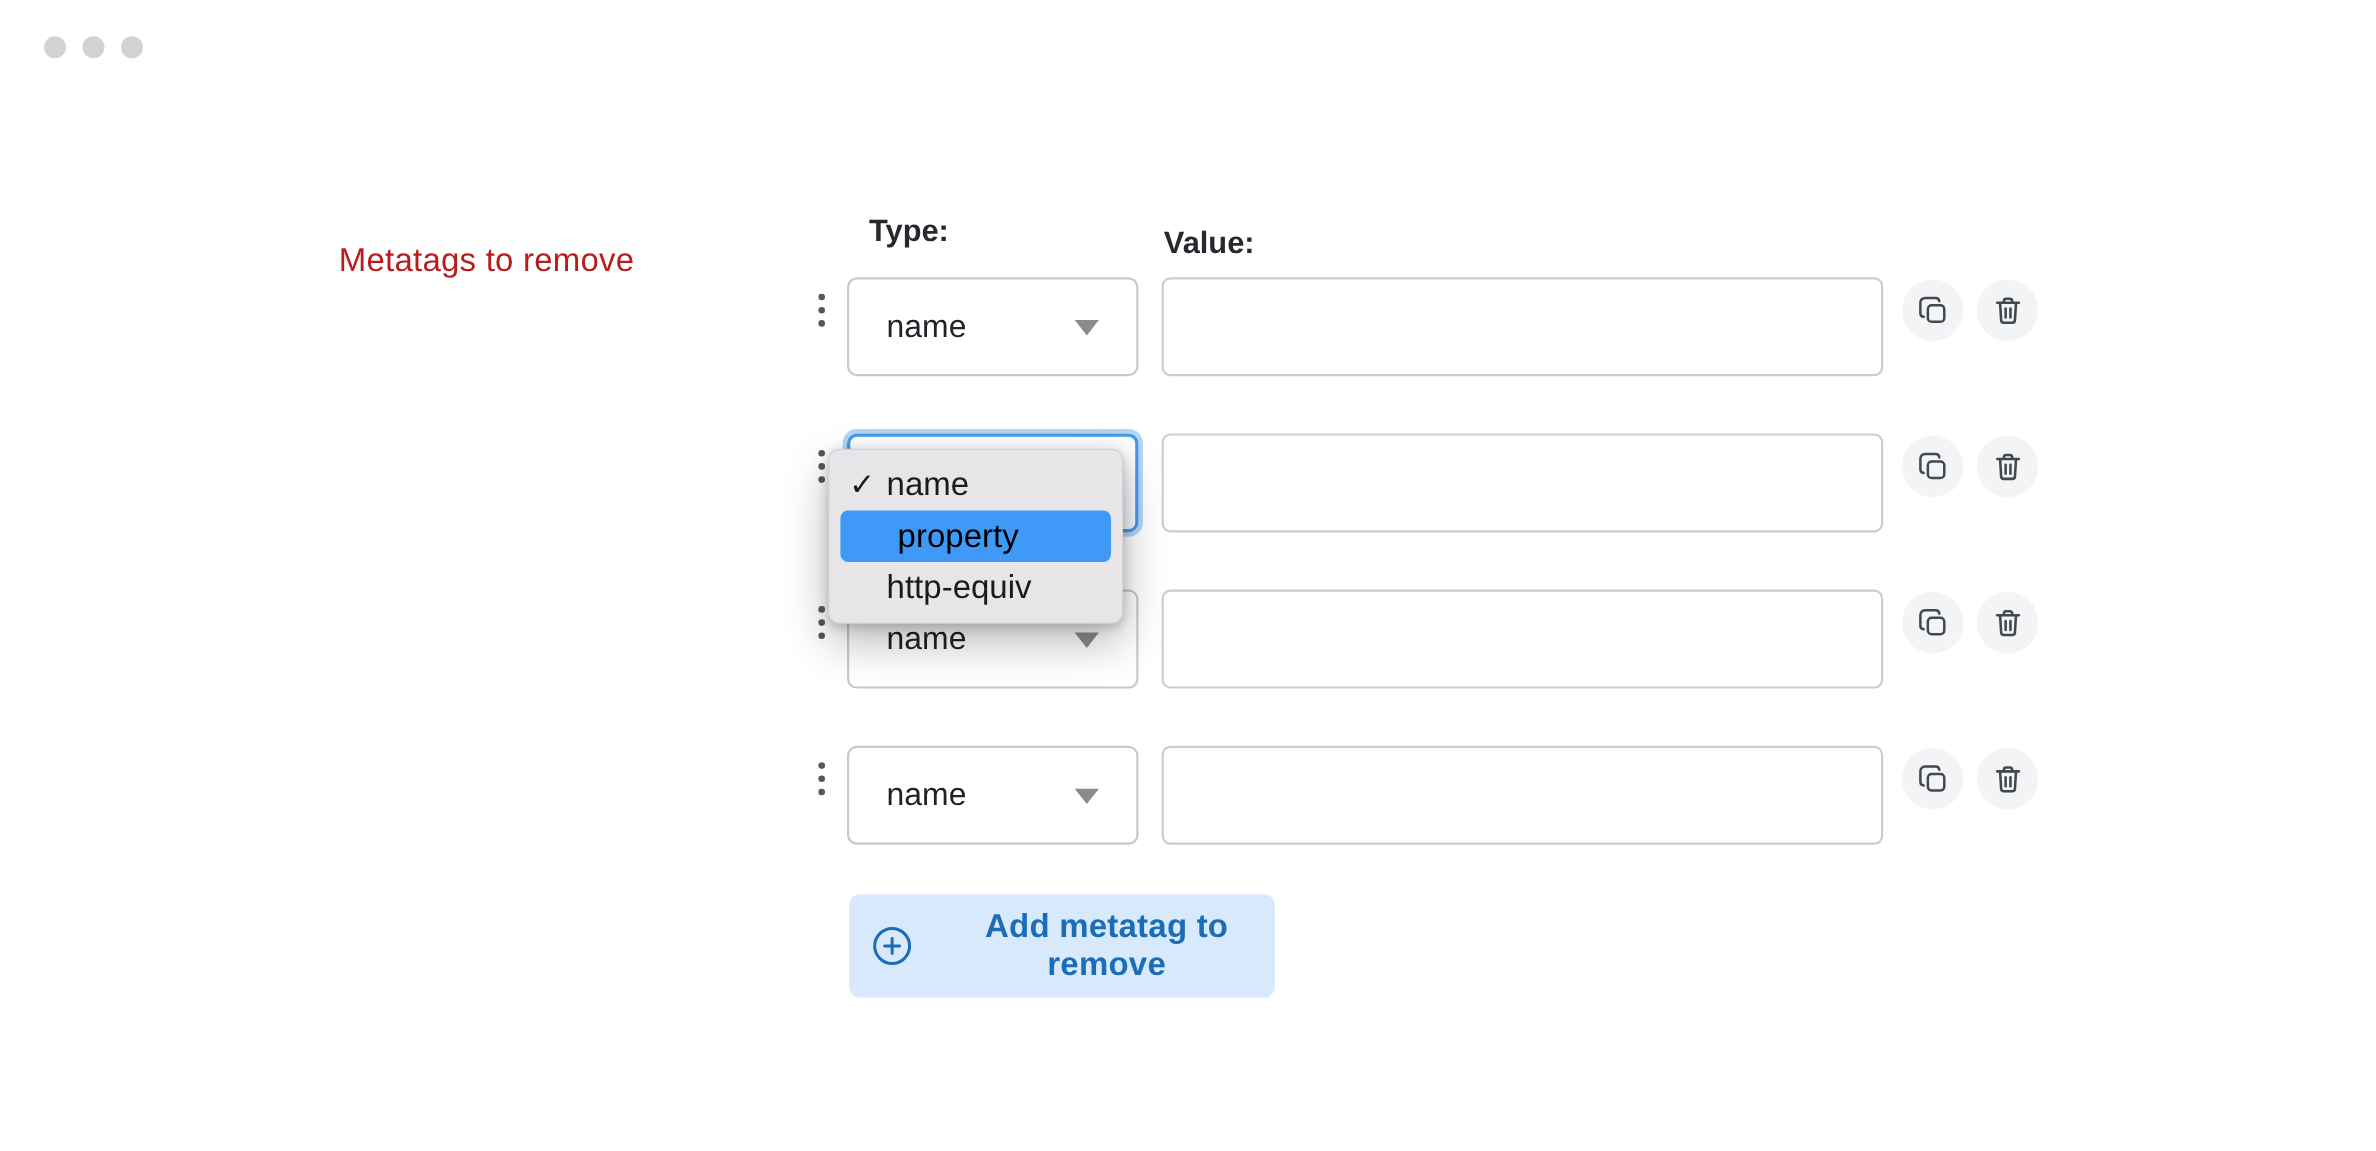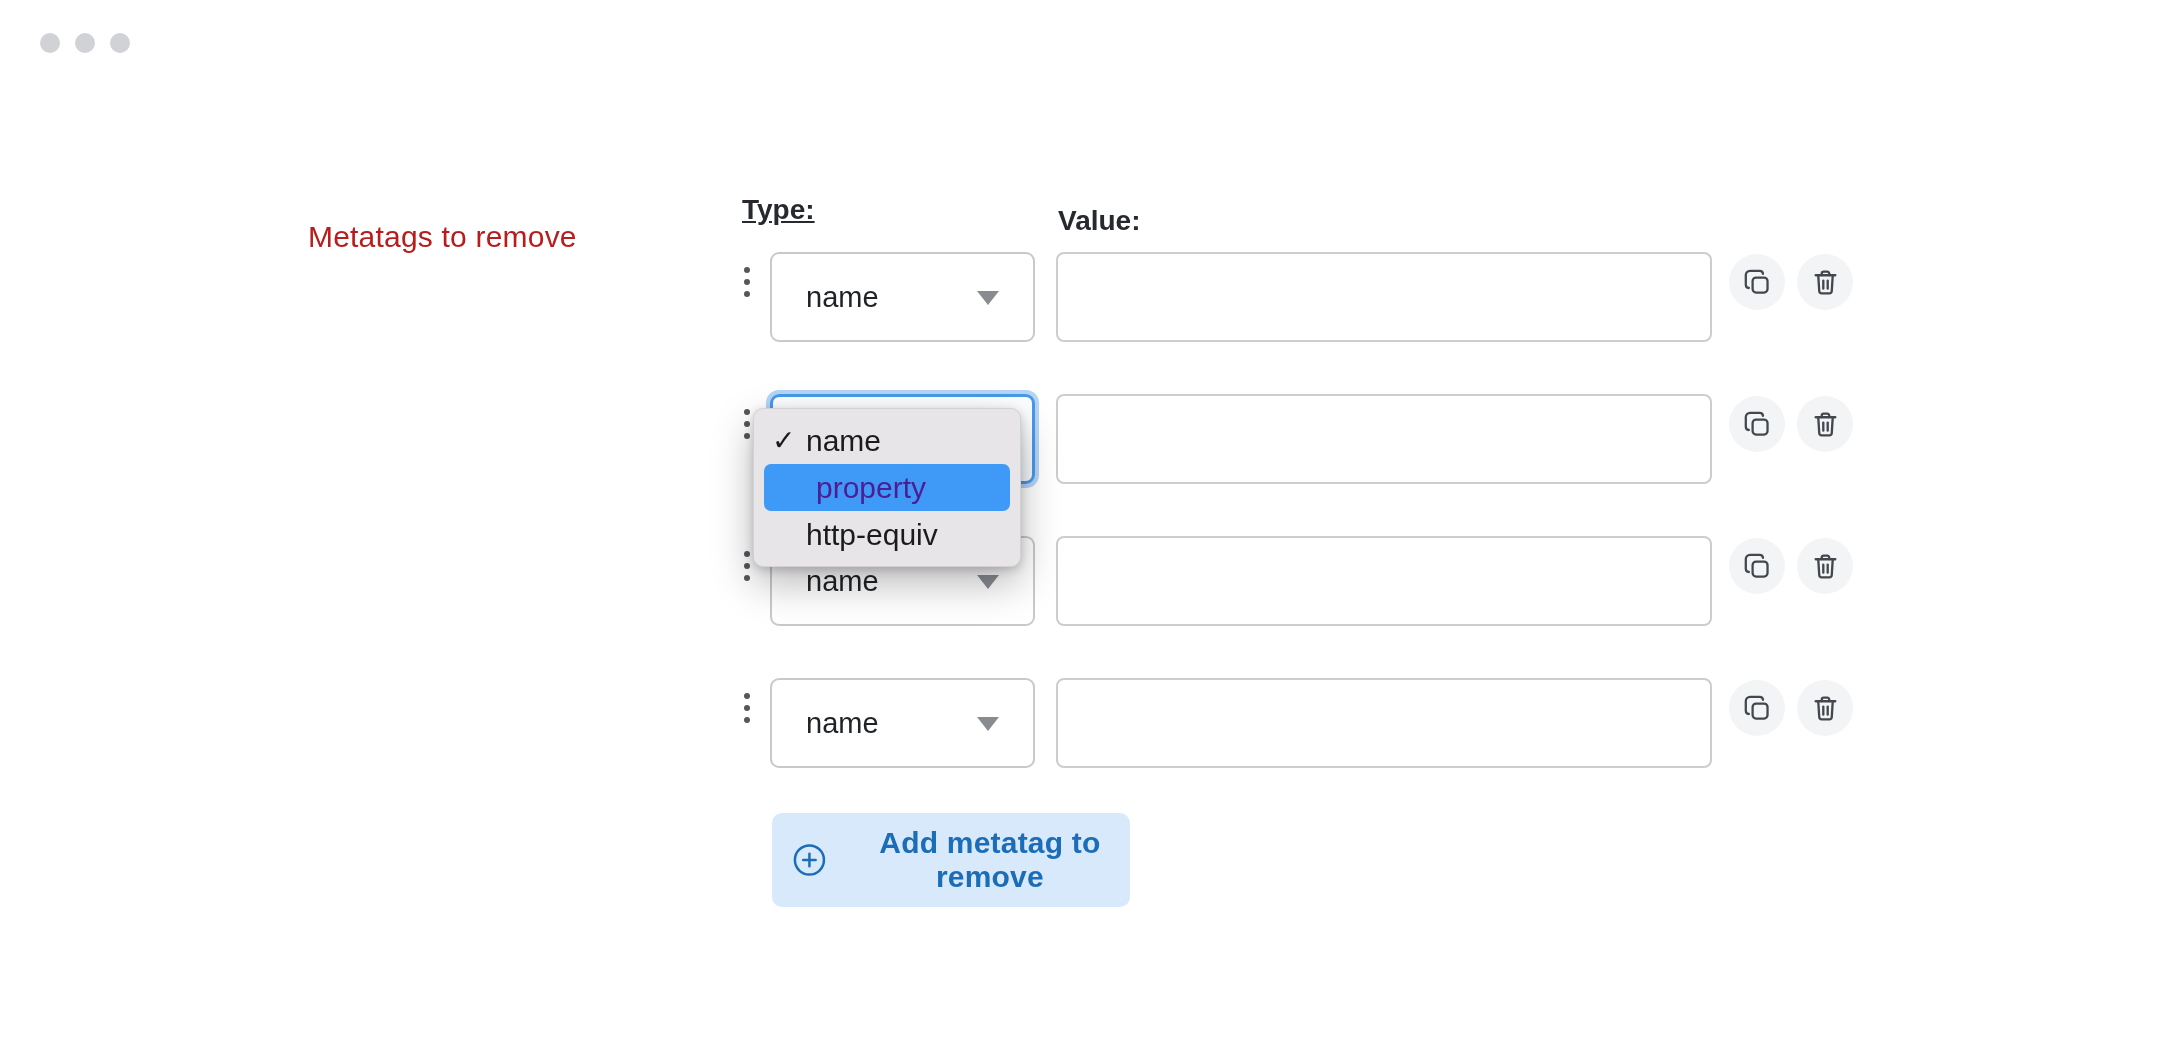--- a/index.html
+++ b/index.html
@@ -24,21 +24,21 @@
   .section-title {
     position: absolute; left: 308px; top: 220px;
     font-size: 30px; color: #b91c1c; letter-spacing: 0.2px;
   }
 
   
   .col-header {
     position: absolute; top: 194px;
     font-size: 28px; font-weight: 700; color: #26292e;
   }
-  .col-header.type { left: 742px; text-decoration: underline; }
+  .col-header.type { left: 790px; }
   .col-header.value { left: 1058px; margin-top: 11px; }
 
   
   .mrow { position: absolute; left: 0; width: 2160px; height: 90px; }
   .mrow.r1 { top: 252px; } .mrow.r2 { top: 394px; }
   .mrow.r3 { top: 536px; } .mrow.r4 { top: 678px; }
 
   .drag-handle {
     position: absolute; left: 742px; top: 13px;
     display: flex; flex-direction: column; gap: 6px;
@@ -104,28 +104,28 @@
     position: relative; height: 47px; line-height: 47px;
     font-size: 30px; color: #1b1b1d; padding-left: 52px;
     cursor: pointer;
   }
   .menu-item .check {
     position: absolute; left: 18px; top: 0;
     font-size: 28px; color: #1b1b1d;
   }
   .menu-item.highlighted {
     margin: 0 10px; 
-    background: #3f99f6; color: #4c1d95;
+    background: #3f99f6; color: #000000;
     border-radius: 7px;
   }
 
   
   .add-btn {
     position: absolute; left: 772px; top: 813px;
-    width: 358px; height: 94px;
+    width: 387px; height: 94px;
     background: #d8e9fb; border: none; border-radius: 10px;
     display: flex; align-items: center; gap: 23px;
     padding: 0 0 0 20px; cursor: pointer;
   }
   .add-btn .add-label {
     font-size: 30px; font-weight: 700; color: #1a6db6;
     letter-spacing: 0.2px;
   }
 </style>
 </head>

